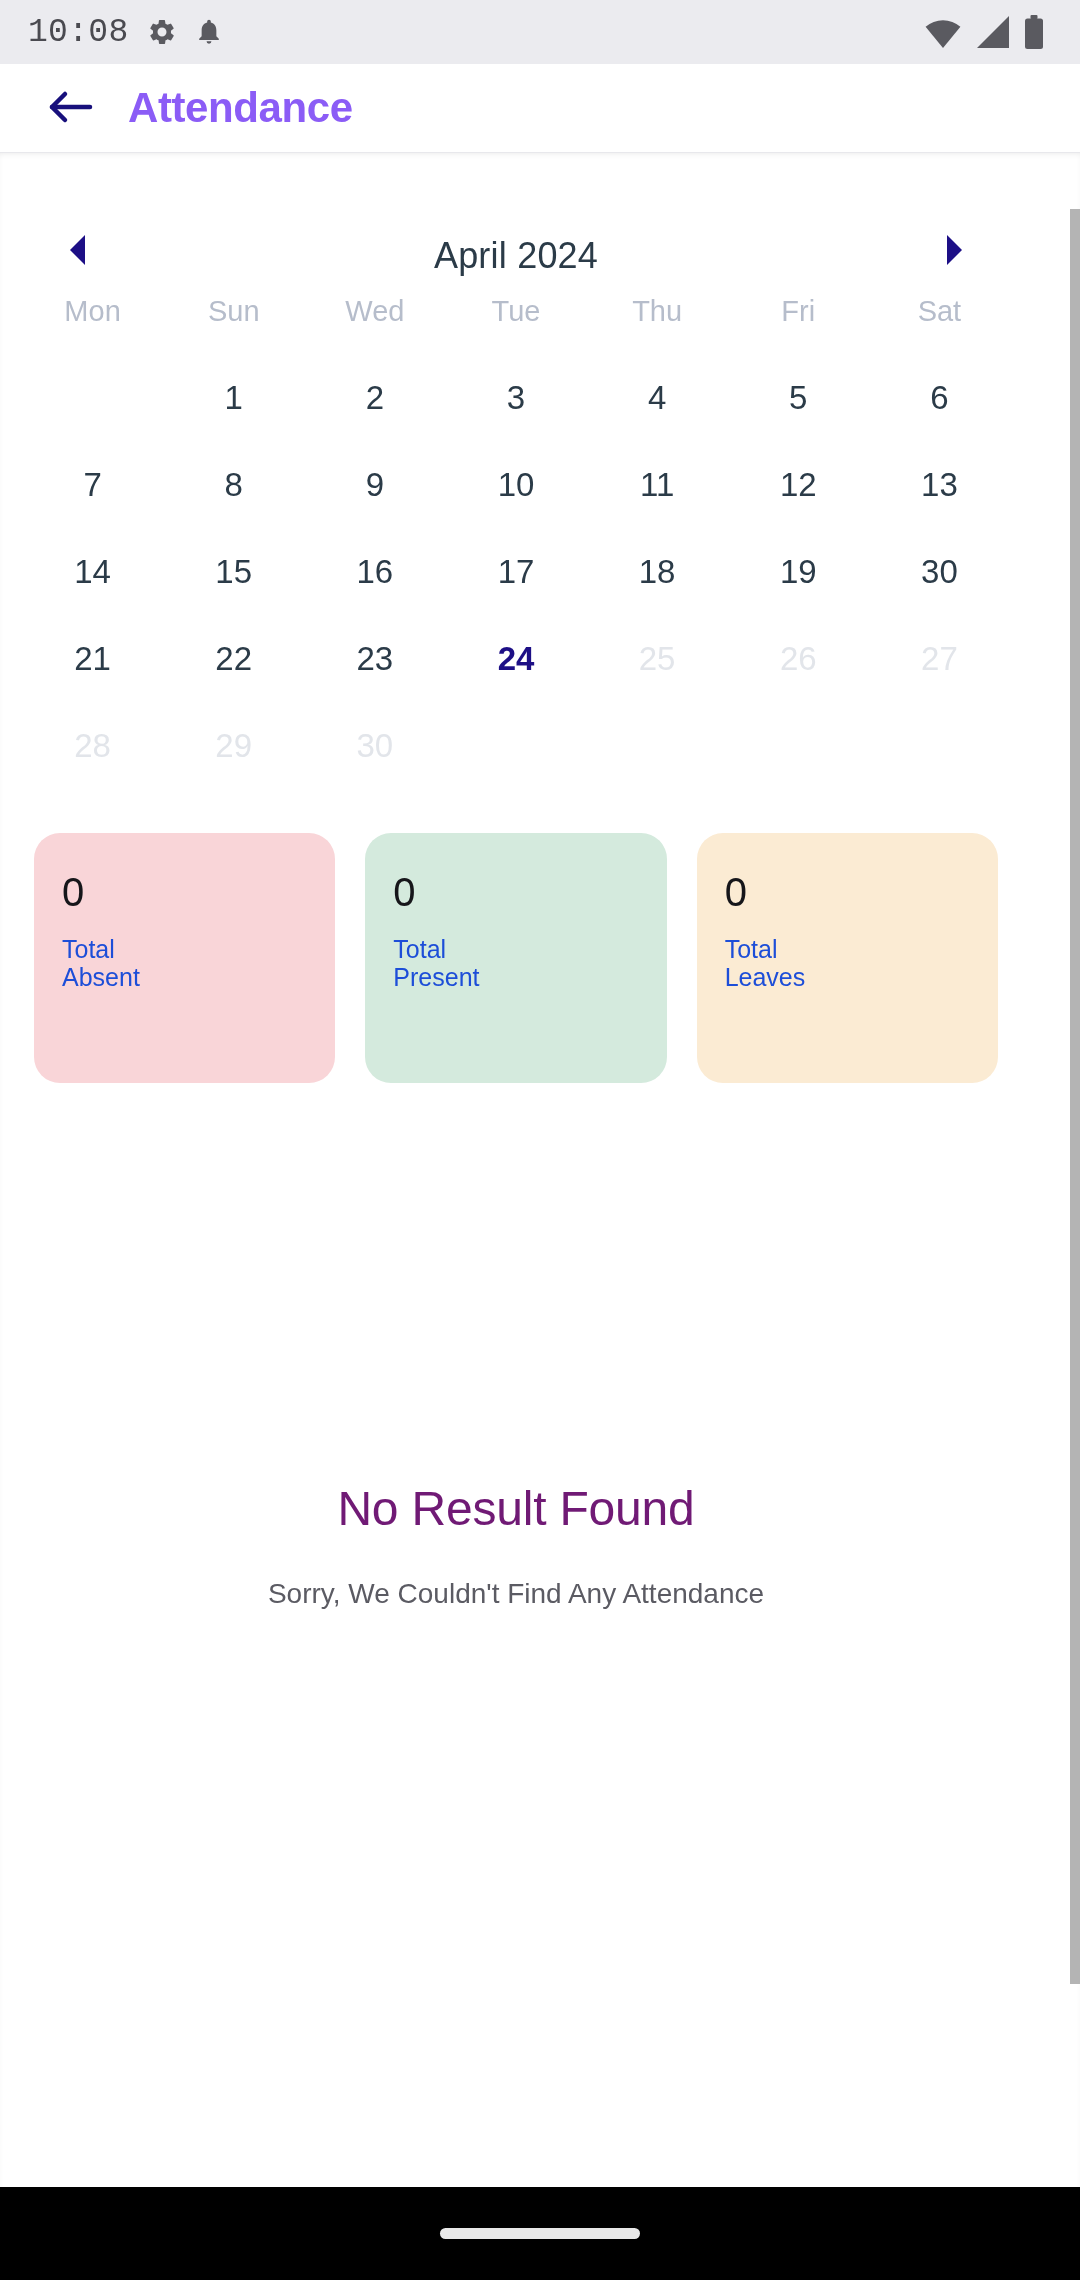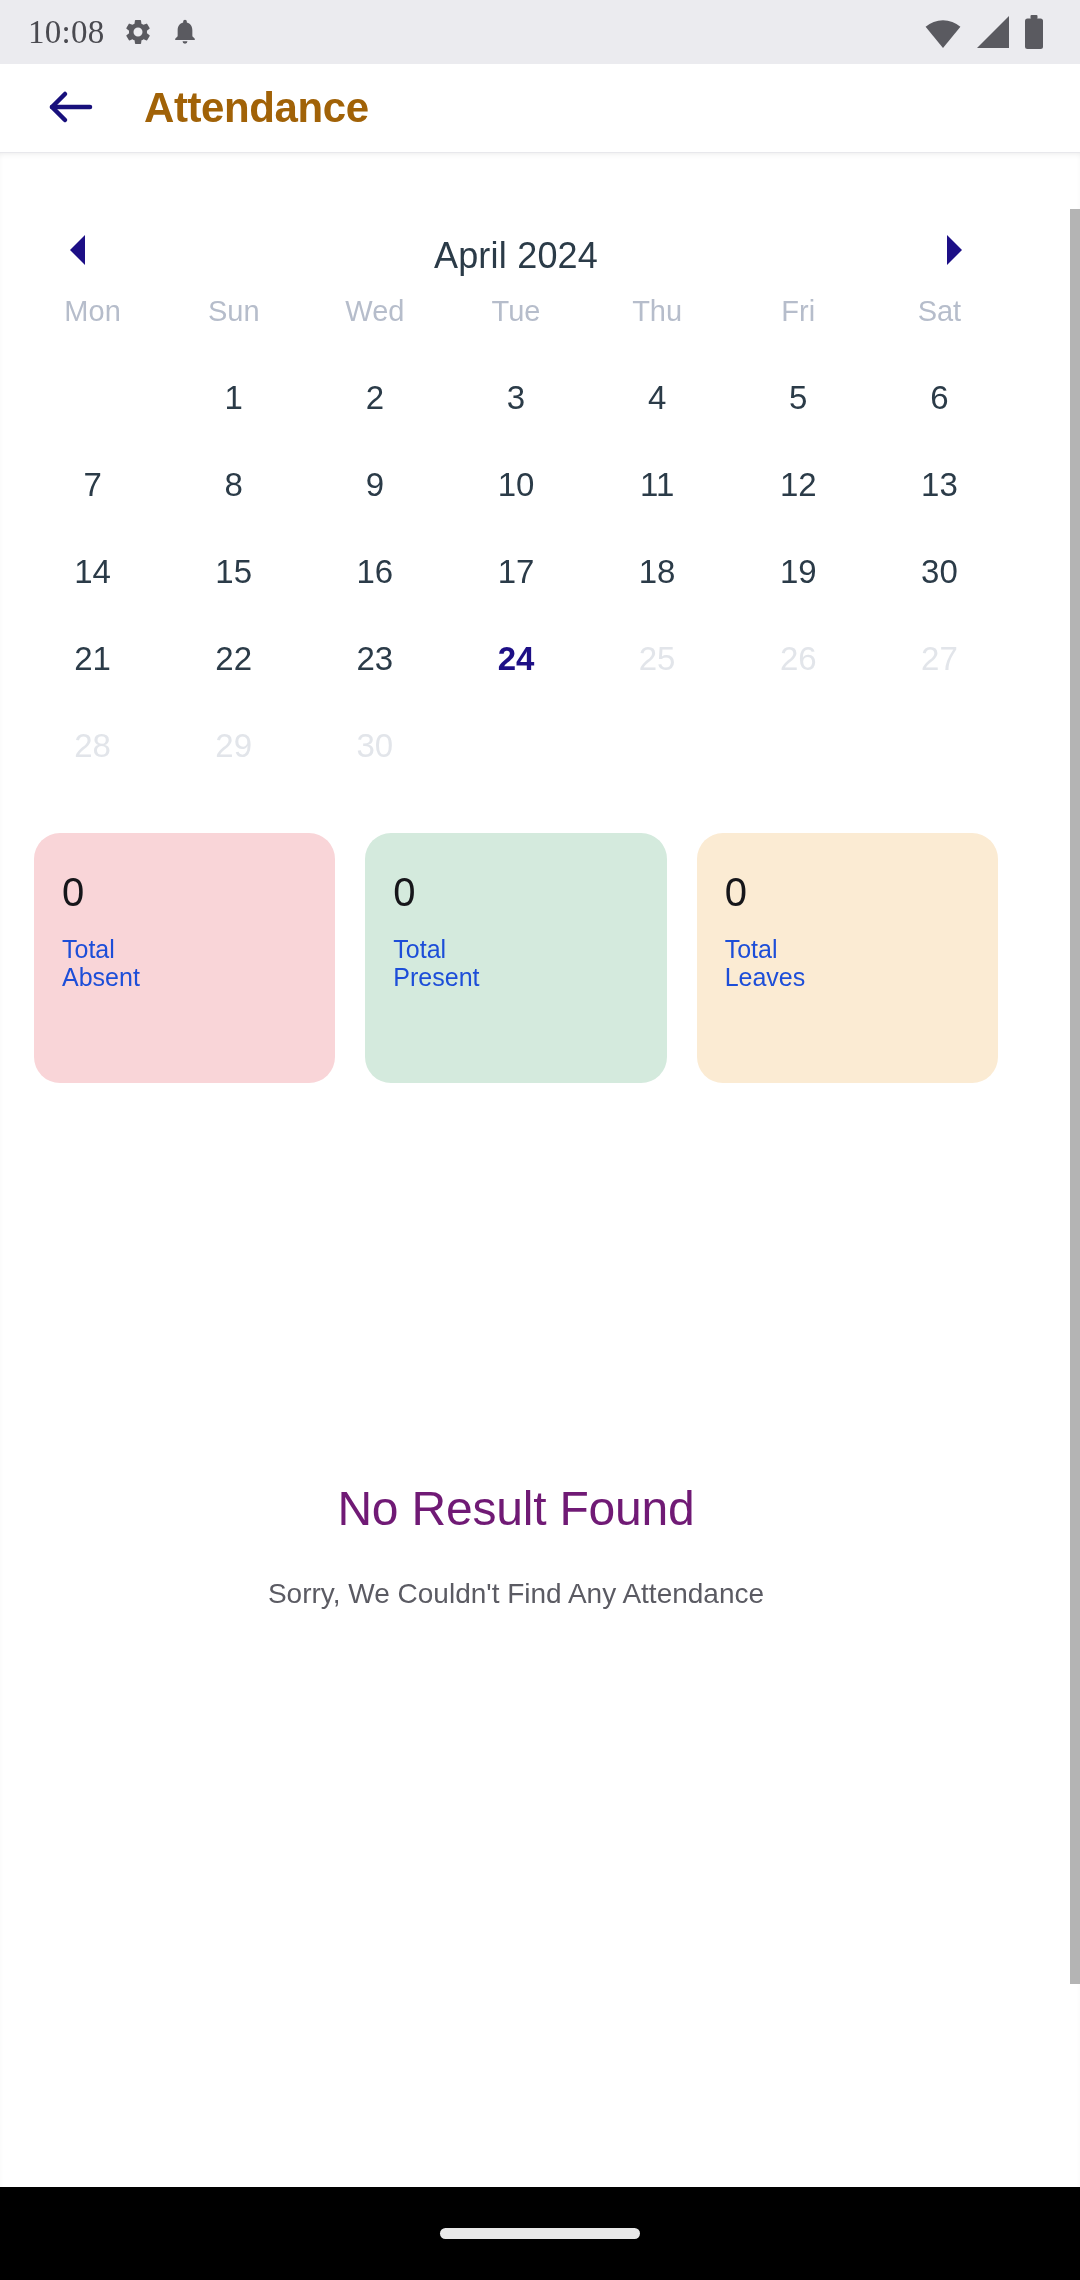--- a/index.html
+++ b/index.html
@@ -32,21 +32,21 @@
   }
   .status-left {
     display: flex;
     align-items: center;
     gap: 18px;
   }
   .status-time {
     font-size: 33px;
     color: #4a4a50;
     letter-spacing: 0.3px;
-    font-family: Liberation Serif, serif;
+    font-family: Liberation Mono, monospace;
   }
   .status-right {
     margin-left: auto;
     display: flex;
     align-items: center;
     gap: 14px;
   }
   .sysicon { display: block; }
 
   
@@ -65,22 +65,22 @@
     align-items: center;
     justify-content: center;
     background: none;
     border: none;
     cursor: pointer;
     padding: 0;
   }
   .app-title {
     font-size: 42px;
     font-weight: bold;
-    color: #a16207;
-    margin-left: 46px;
+    color: #8b5cf6;
+    margin-left: 30px;
     letter-spacing: -0.4px;
   }
 
   
   .body-wrap {
     position: relative;
     flex: 1 1 auto;
     background: #ffffff;
     border-top: 1px solid #e8e8ec;
     box-shadow: inset 0 3px 6px -3px rgba(0,0,0,0.10);

